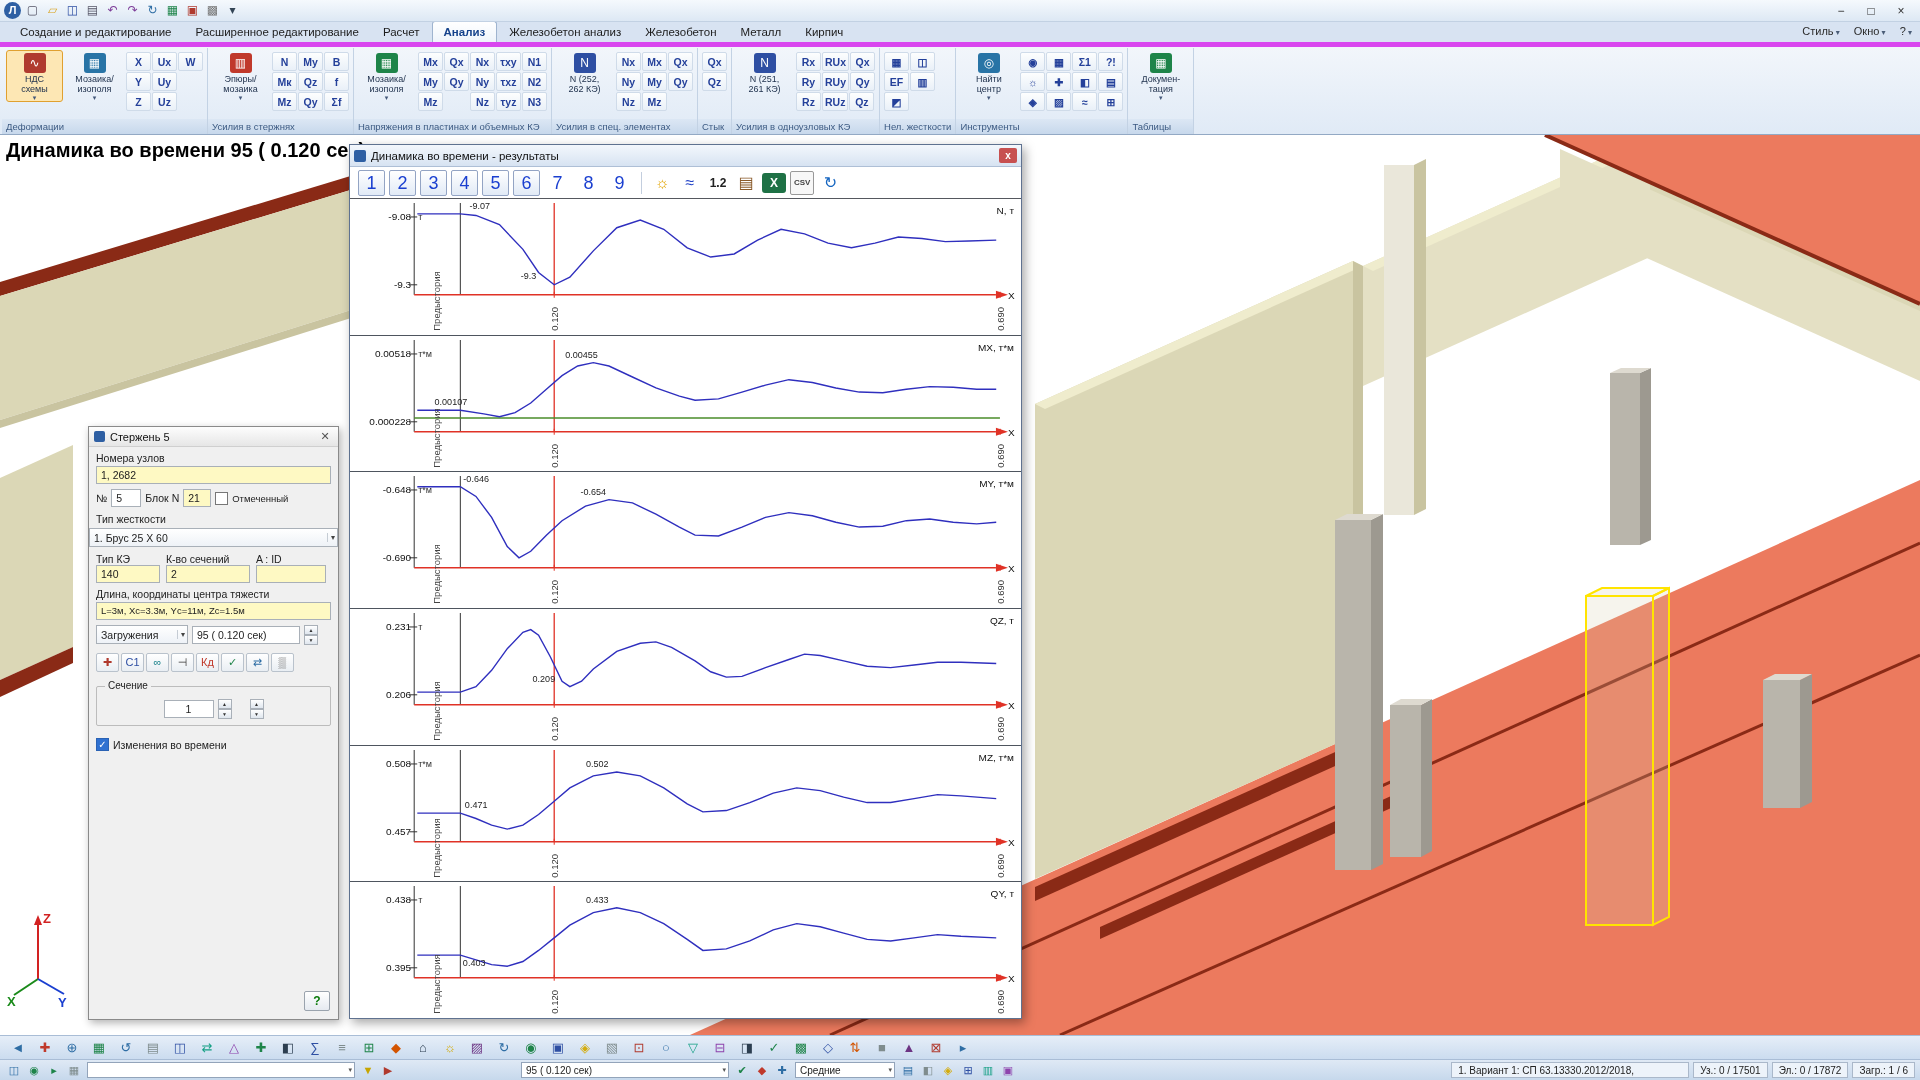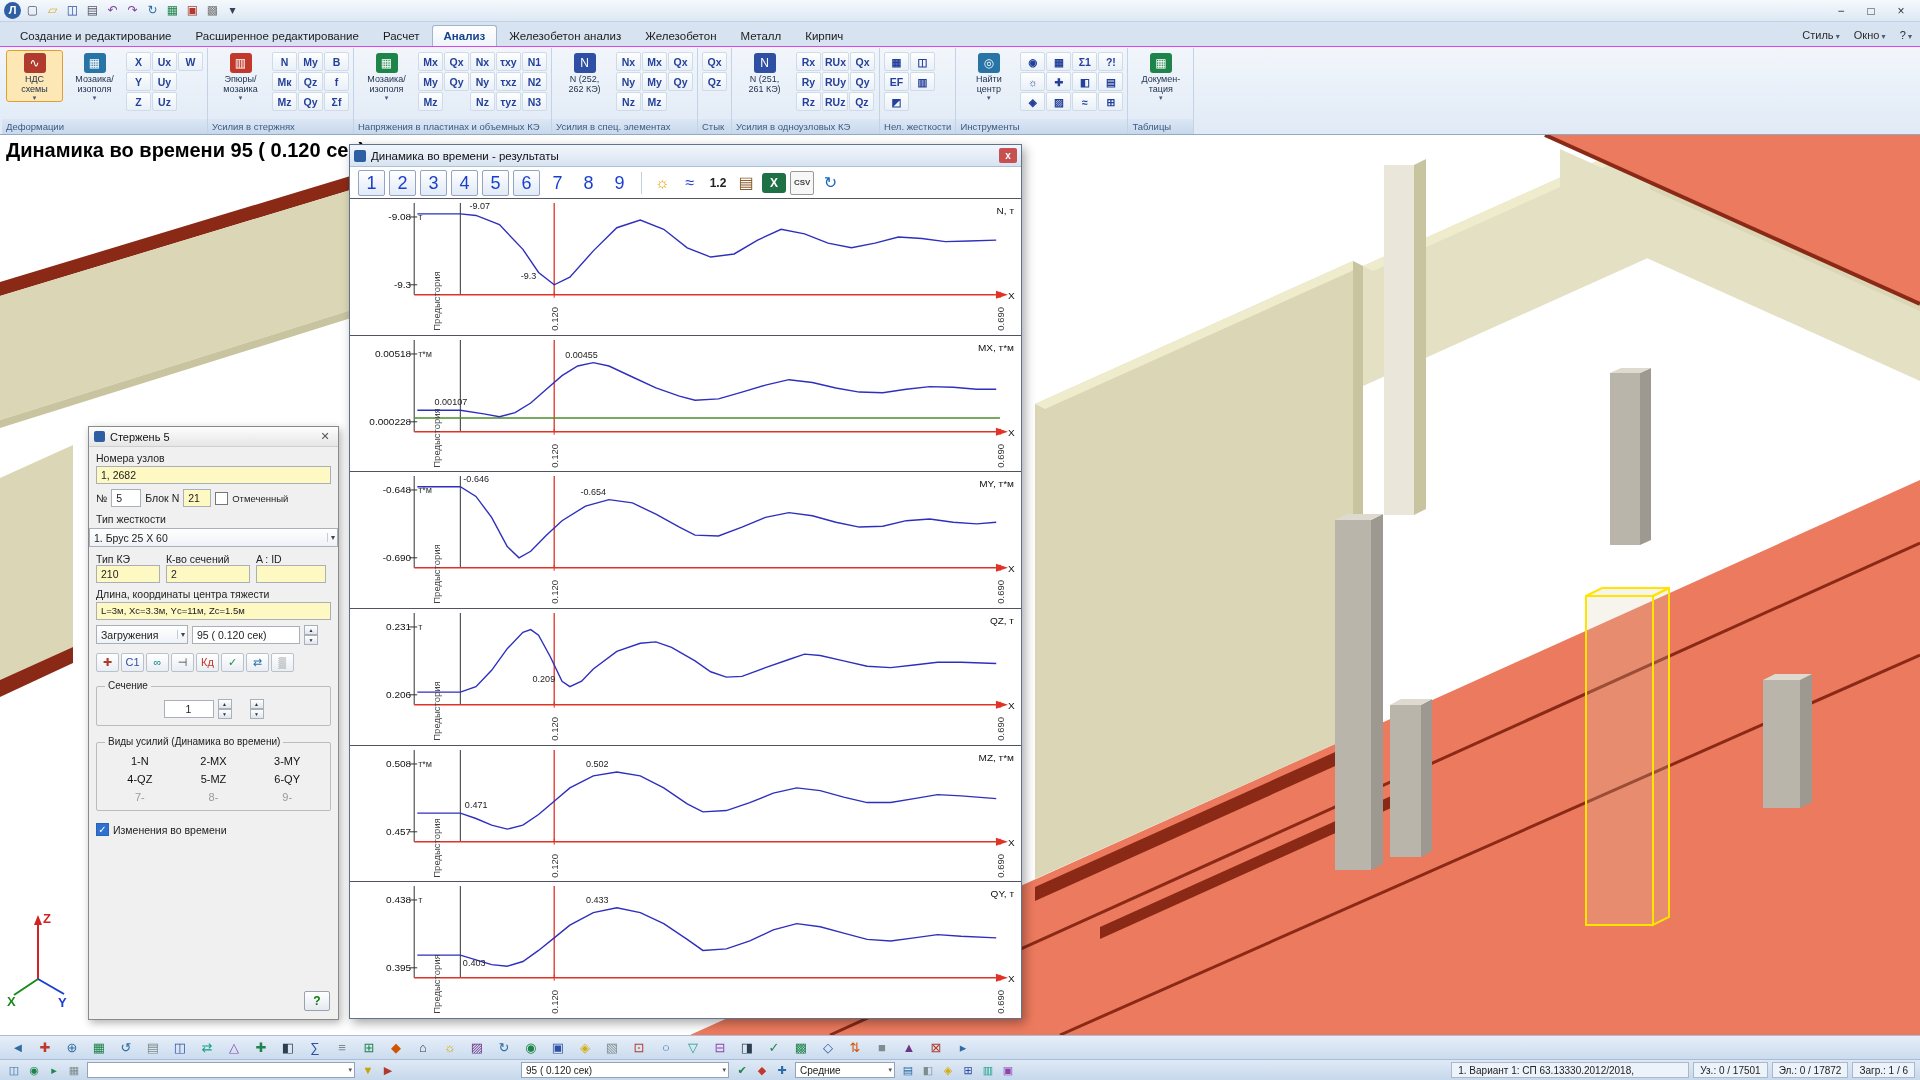--- a/index.html
+++ b/index.html
@@ -10,21 +10,21 @@
 
 .titlebar{height:22px;background:linear-gradient(#f5f9fd,#dde8f4);border-bottom:1px solid #c2d1e3;display:flex;align-items:center;padding:0 4px;position:relative}
 .qat{display:flex;gap:3px;align-items:center;z-index:2}
 .qic{min-width:17px;height:17px;font-size:12px;line-height:17px;text-align:center;border-radius:3px;cursor:default}
 .qic.logo{background:#2e5fa3;color:#fff;border-radius:50%;width:17px;font-weight:bold;font-size:11px}
 .win-title{position:absolute;left:0;right:0;text-align:center;font-size:12px;color:#111}
 .win-controls{margin-left:auto;display:flex;z-index:2}
 .wbtn{width:30px;height:18px;font-size:12px;line-height:18px;text-align:center;color:#333}
 
 
-.tabsrow{height:25px;background:#d8e3f2;border-bottom:1px solid #d946ef;display:flex;align-items:flex-end;padding:0 8px}
+.tabsrow{height:25px;background:#d8e3f2;border-bottom:5px solid #d946ef;display:flex;align-items:flex-end;padding:0 8px}
 .tab{font-size:11.5px;padding:4px 11px;color:#1c1c1c;border:1px solid transparent;border-bottom:none;border-radius:3px 3px 0 0;white-space:nowrap}
 .tab.active{background:linear-gradient(#ffffff,#eef4fb);border-color:#9fb4cf;font-weight:bold;color:#15428b}
 .menus{margin-left:auto;display:flex;gap:14px;font-size:11px;color:#2b2b2b;padding-bottom:5px}
 .menu .dd{font-size:8px;color:#4a5d77}
 
 
 .ribbon{height:88px;background:linear-gradient(#f2f6fb,#e0eaf6);border-bottom:1px solid #93a9c4;display:flex;align-items:stretch;padding:1px 2px 0}
 .rgroup{display:flex;flex-direction:column;border-right:1px solid #c3d2e4;padding:0 2px}
 .ritems{flex:1;display:flex;align-items:flex-start;gap:3px;padding:2px 2px 0}
 .bigbtn{width:57px;display:flex;flex-direction:column;align-items:center;padding:2px 1px 0;border:1px solid transparent;border-radius:3px}
@@ -676,21 +676,21 @@
         <div class="p-label">Тип жесткости</div>
         <div class="p-combo">
           <span>1. Брус 25 X 60</span>
           <span class="dd">▾</span>
         </div>
 
         <div class="cols3">
           <span class="p-label">Тип КЭ</span>
           <span class="p-label">К-во сечений</span>
           <span class="p-label">A : ID</span>
-          <span class="p-box ro">210</span>
+          <span class="p-box ro">140</span>
           <span class="p-box ro">2</span>
           <span class="p-box ro"></span>
         </div>
 
         <div class="p-label">Длина, координаты центра тяжести</div>
         <div class="p-box ro" style="font-size:9.5px">L=3м, Xс=3.3м, Yс=11м, Zс=1.5м</div>
 
         <div class="p-row">
           <span class="p-combo inl" style="width:92px">
             <span>Загружения</span>
@@ -722,34 +722,20 @@
                 <span>▲</span>
                 <span>▼</span>
               </span>
             <span class="spin" style="margin-left:14px">
                 <span>▲</span>
                 <span>▼</span>
               </span>
           </div>
         </div>
 
-        <div class="gbox" style="margin-top:16px">
-          <span class="glabel">Виды усилий (Динамика во времени)</span>
-          <div class="forces" id="forces">
-              <span>1-N</span>
-              <span>2-MX</span>
-              <span>3-MY</span>
-              <span>4-QZ</span>
-              <span>5-MZ</span>
-              <span>6-QY</span>
-              <span class="dim">7-</span>
-              <span class="dim">8-</span>
-              <span class="dim">9-</span>
-            </div>
-        </div>
 
         <div class="p-row" style="margin-top:12px">
           <span class="chk on" id="timechk">✓</span>
           <span class="p-label inl">Изменения во времени</span>
         </div>
 
         <div style="flex:1"></div>
         <div style="display:flex;justify-content:flex-end;padding:0 8px 8px">
           <span class="helpbtn">?</span>
         </div>

